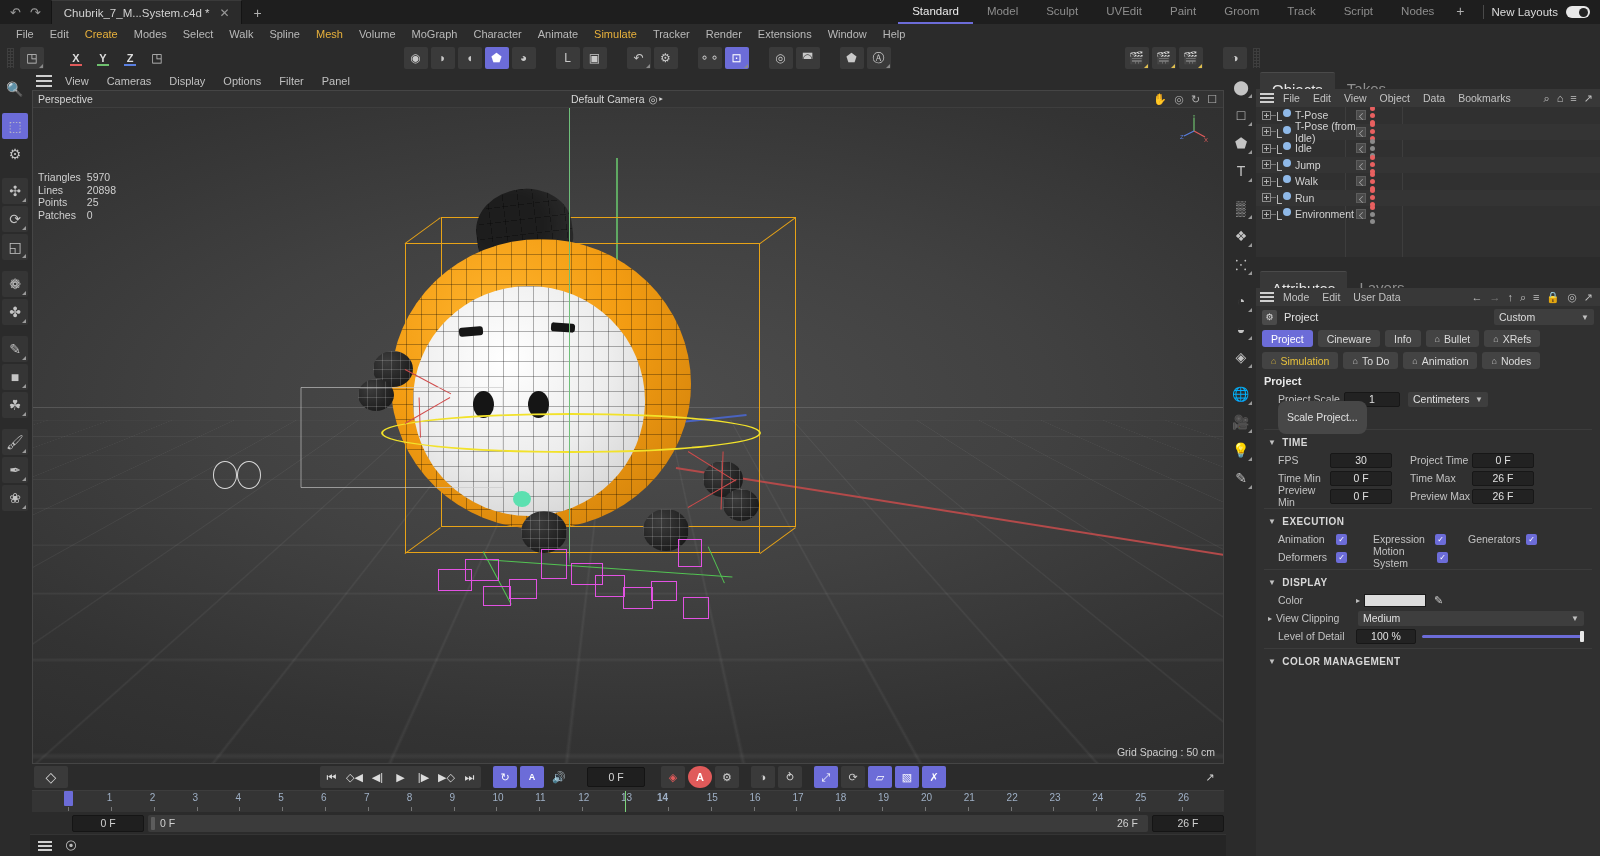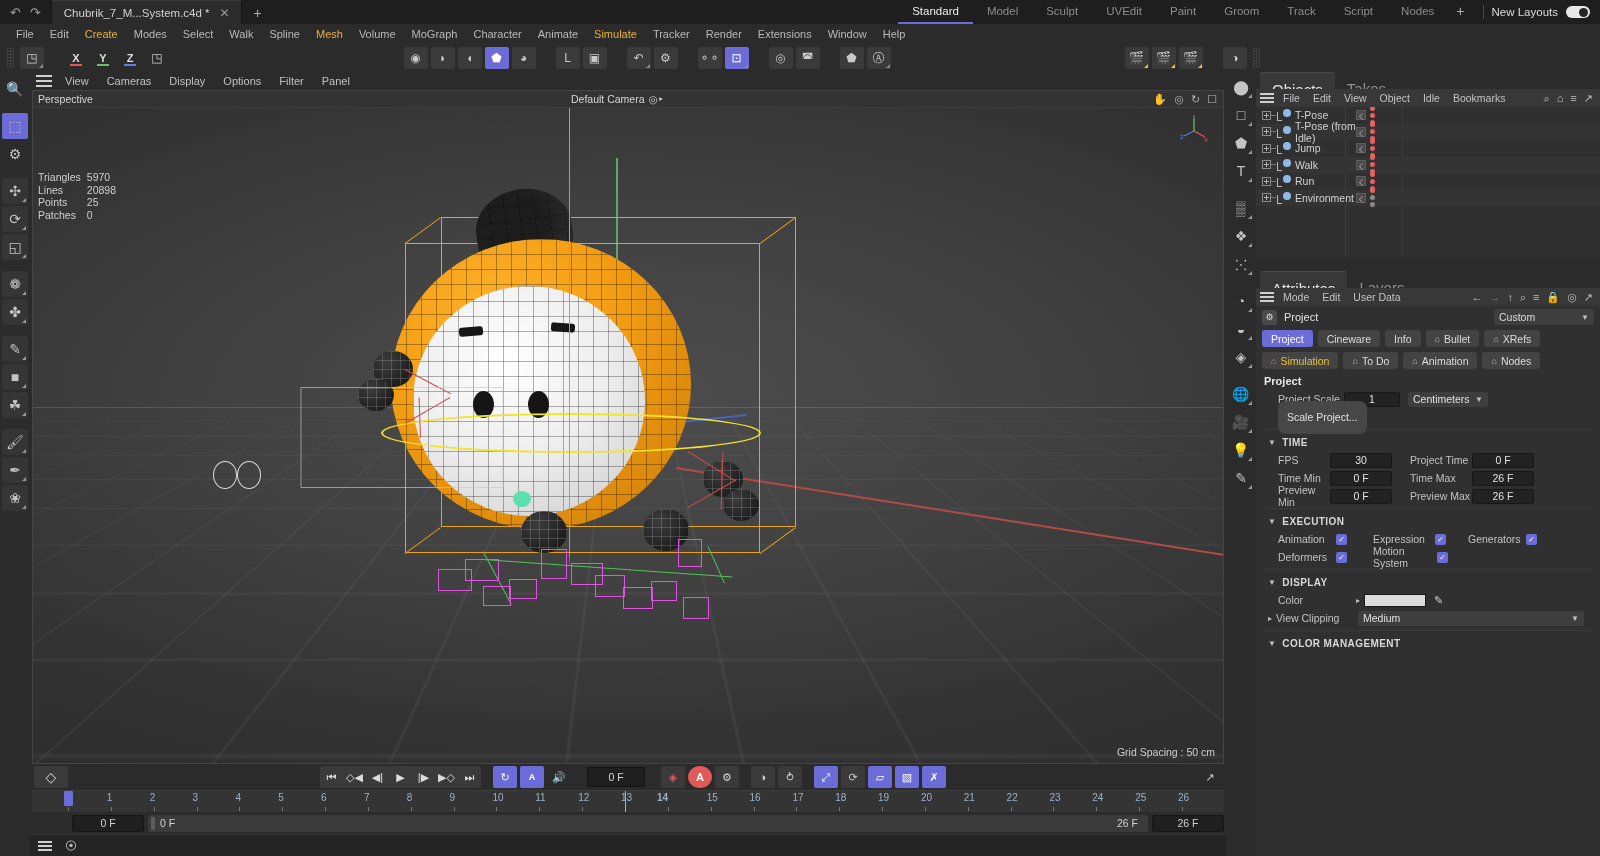--- a/index.html
+++ b/index.html
@@ -669,21 +669,21 @@
       <div class="panelmenu">
         <div class="hamb2">
             <i></i>
             <i></i>
             <i></i>
           </div>
         <div class="mi">File</div>
         <div class="mi">Edit</div>
         <div class="mi">View</div>
         <div class="mi">Object</div>
-        <div class="mi">Idle</div>
+        <div class="mi">Data</div>
         <div class="mi">Bookmarks</div>
         <div class="icons">
           <span>⌕</span>
           <span>⌂</span>
           <span>≡</span>
           <span>↗</span>
         </div>
       </div>
 
       <div class="objlist" id="objlist">
@@ -714,20 +714,38 @@
               <span class="crn"></span>
               <span class="dot"></span>
             </div>
             <div class="objname">T-Pose (from Idle)</div>
             <div class="tagcol">
               <span class="tagsq"></span>
               <span class="dots">
                 <i class=""></i>
                 <i class=""></i>
                 <i class=""></i>
+              </span>
+            </div>
+            <div style="flex:0 0 198px"></div>
+          </div>
+          <div class="objrow">
+            <div class="plus"></div>
+            <div class="dash"></div>
+            <div class="objicon">
+              <span class="crn"></span>
+              <span class="dot"></span>
+            </div>
+            <div class="objname">Idle</div>
+            <div class="tagcol">
+              <span class="tagsq"></span>
+              <span class="dots">
+                <i class="g"></i>
+                <i class="g"></i>
+                <i class="g"></i>
               </span>
             </div>
             <div style="flex:0 0 198px"></div>
           </div>
           <div class="objrow">
             <div class="plus"></div>
             <div class="dash"></div>
             <div class="objicon">
               <span class="crn"></span>
               <span class="dot"></span>
@@ -951,20 +969,29 @@
             <span style="font-size:11px">✎</span>
           </div>
           <div class="row">
             <span class="caret" style="margin:0 4px 0 4px">▸</span>
             <div class="lbl" style="width:82px">View Clipping</div>
             <div class="dd" style="flex:1;margin-right:8px">
               <span>Medium</span>
               <span class="caret">▼</span>
             </div>
           </div>
+          <div class="row">
+            <div class="lbl" style="width:92px;padding-left:14px">Level of Detail</div>
+            <div class="field" style="width:60px">100 %</div>
+            <div style="width:6px"></div>
+            <div class="slider" style="margin-right:8px">
+              <div class="tr"></div>
+                <div class="kn"></div>
+            </div>
+          </div>
 
           <div class="hr"></div>
           <div class="grouph">
             <span class="caret">▼</span>
             <span>COLOR MANAGEMENT</span>
           </div>
         </div>
       </div>
     </div>
   </div>

